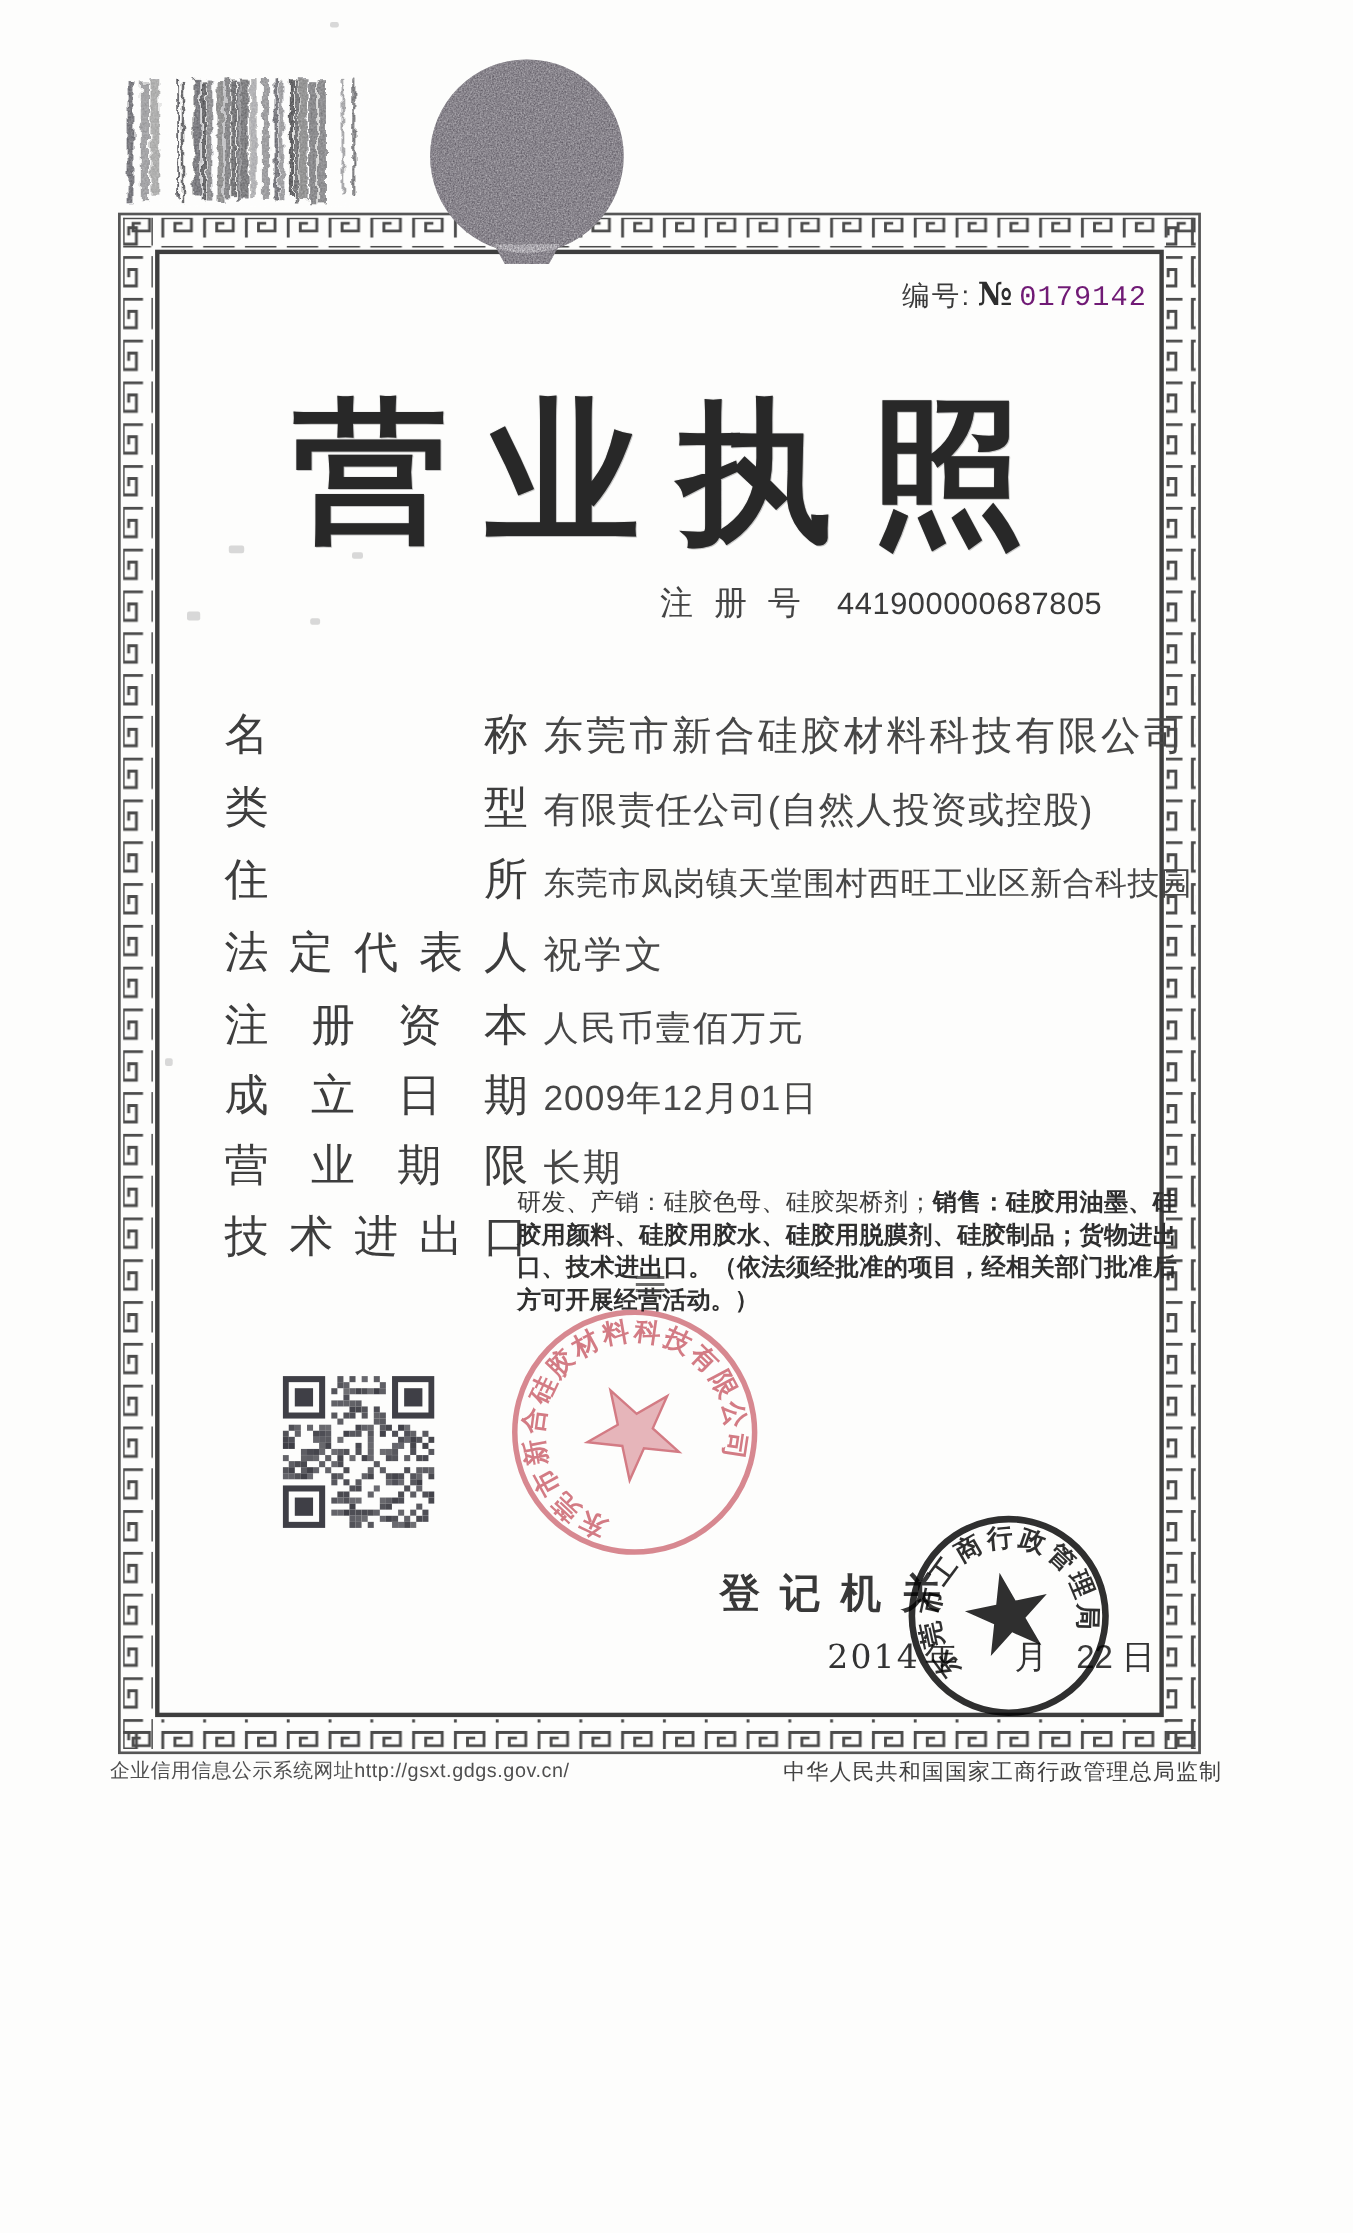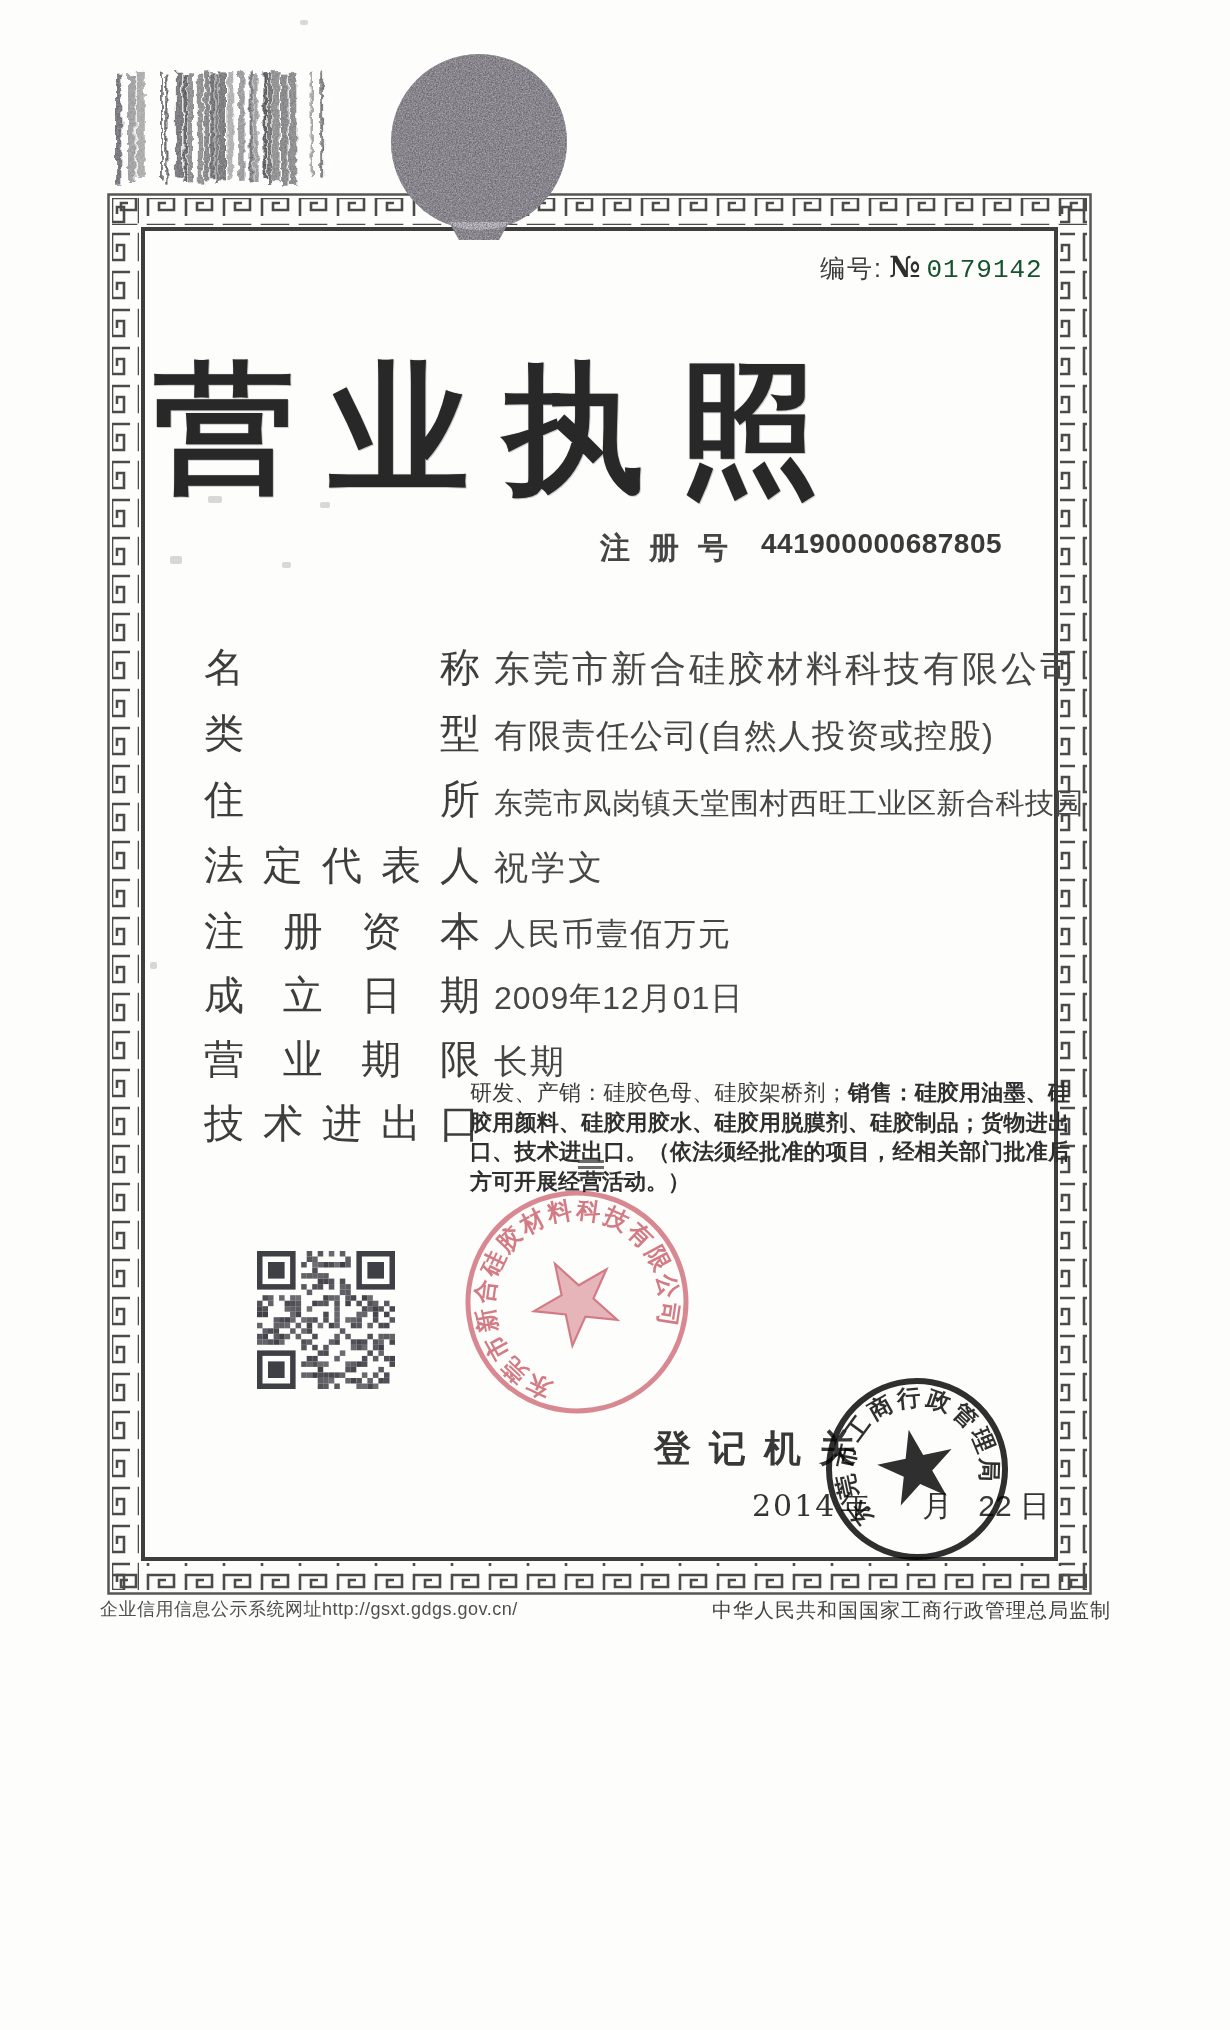--- a/index.html
+++ b/index.html
@@ -11,29 +11,29 @@
   .frame{left:107px;top:193px;}
 
   
   .barcode{left:112px;top:70px;}
   .emblem{left:388px;top:52px;}
 
   
   .serial{left:820px;top:250px;display:flex;align-items:baseline;gap:6px;white-space:nowrap;}
   .serial .lbl{font-size:25px;color:#3a3a3a;letter-spacing:2px;}
   .serial .nosym{font-family:"DejaVu Serif",serif;font-weight:bold;font-size:29px;color:#2e2e2e;}
-  .serial .num{font-family:"Liberation Mono",monospace;font-size:26px;color:#14532d;letter-spacing:1px;}
-
-  
-  .title{left:137px;top:336px;width:925px;text-align:left;font-size:140px;font-weight:900;
+  .serial .num{font-family:"Liberation Mono",monospace;font-size:26px;color:#701a75;letter-spacing:1px;}
+
+  
+  .title{left:137px;top:336px;width:925px;text-align:center;font-size:140px;font-weight:900;
          color:#282828;letter-spacing:35px;transform:translateX(17px);
          text-shadow:0 0 1px #44444488, 1px 1px 0 #55555544;}
 
   
-  .reg{left:600px;top:528px;display:flex;align-items:flex-start;white-space:nowrap;font-weight:bold;}
+  .reg{left:600px;top:528px;display:flex;align-items:center;white-space:nowrap;}
   .reg .lbl{font-size:30px;letter-spacing:19px;color:#454545;}
   .reg .num{font-size:28px;color:#3a3a3a;margin-left:14px;letter-spacing:0.5px;}
 
   
   .row{left:204px;display:flex;align-items:baseline;white-space:nowrap;}
   .f-label{display:inline-block;width:276px;font-size:40px;color:#3d3d3d;font-weight:500;
            text-align:justify;text-align-last:justify;}
   .f-value{margin-left:14px;color:#474747;}
   .v1{font-size:36px;letter-spacing:3px;}
   .v2{font-size:33px;letter-spacing:1px;}

